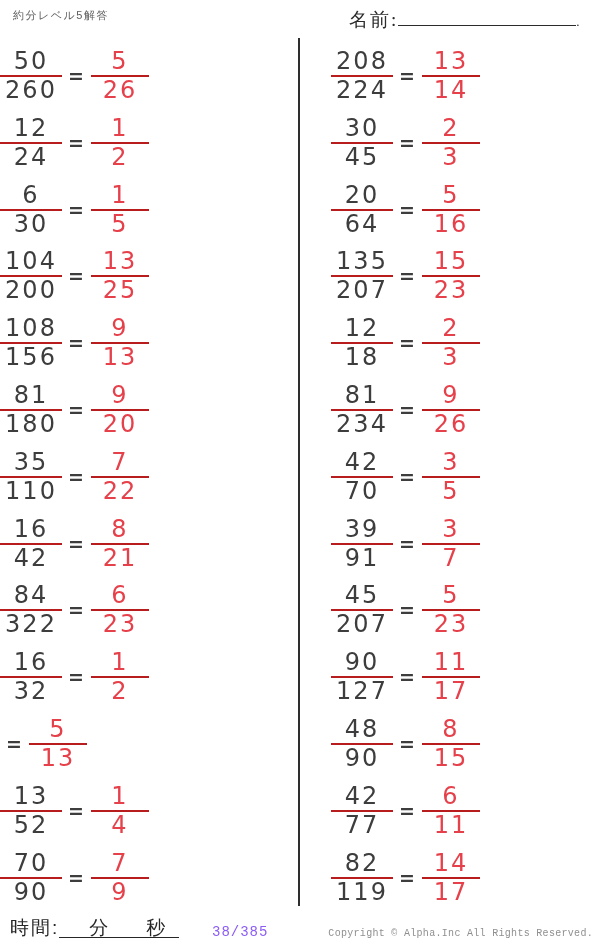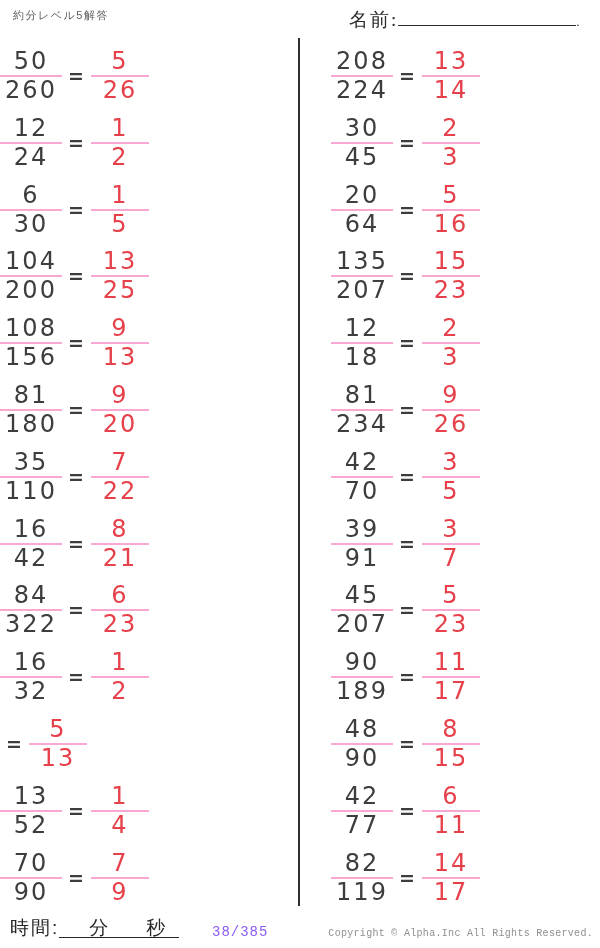--- a/index.html
+++ b/index.html
@@ -54,21 +54,21 @@
     width: 62px;
   }
   .frac .num, .frac .den {
     width: 100%;
     height: 27px; line-height: 27px;
     text-align: center;
     font-size: 24px;
     letter-spacing: 2px;
     font-family: "DejaVu Sans", sans-serif;
   }
-  .frac .num { border-bottom: 2px solid #f9a8d4; text-align: center; }
+  .frac .num { border-bottom: 2px solid #b91c1c; text-align: center; }
   .frac-problem { color: #3d3d3d; }
   .frac-answer  { margin-left: 7px; width: 58px; }
   .frac-answer .num, .frac-answer .den { color: var(--answer-red); }
   .eq {
     margin-left: 6px;
     font-size: 19px; font-weight: bold;
     color: #3d3d3d;
     font-family: "DejaVu Sans", sans-serif;
   }
   .footer-time {
@@ -366,21 +366,21 @@
     <div class="eq">=</div>
     <div class="frac frac-answer">
       <div class="num">5</div>
       <div class="den">23</div>
     </div>
   </div>
 
   <div class="row">
     <div class="frac frac-problem">
       <div class="num">90</div>
-      <div class="den">189</div>
+      <div class="den">127</div>
     </div>
     <div class="eq">=</div>
     <div class="frac frac-answer">
       <div class="num">11</div>
       <div class="den">17</div>
     </div>
   </div>
 
   <div class="row">
     <div class="frac frac-problem">

